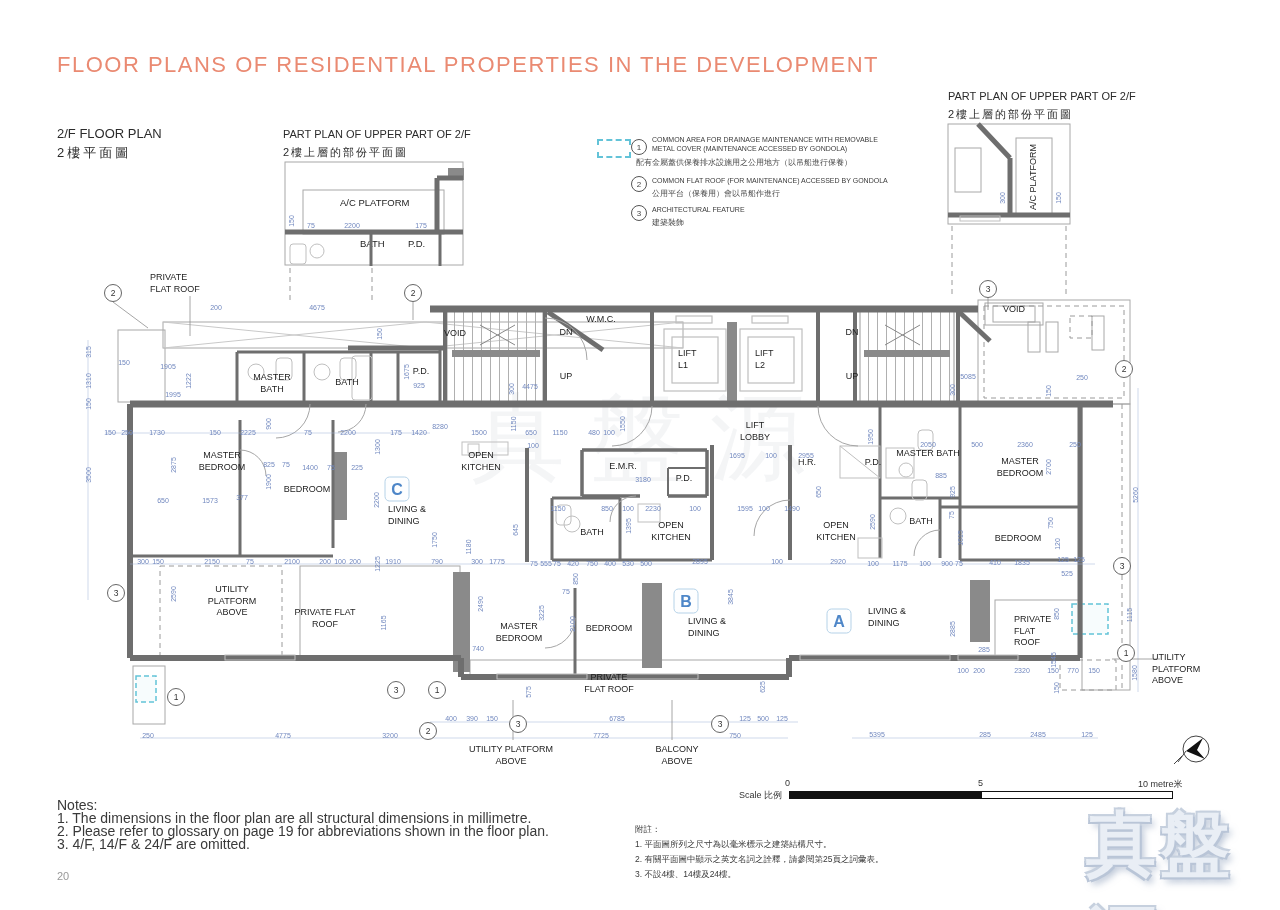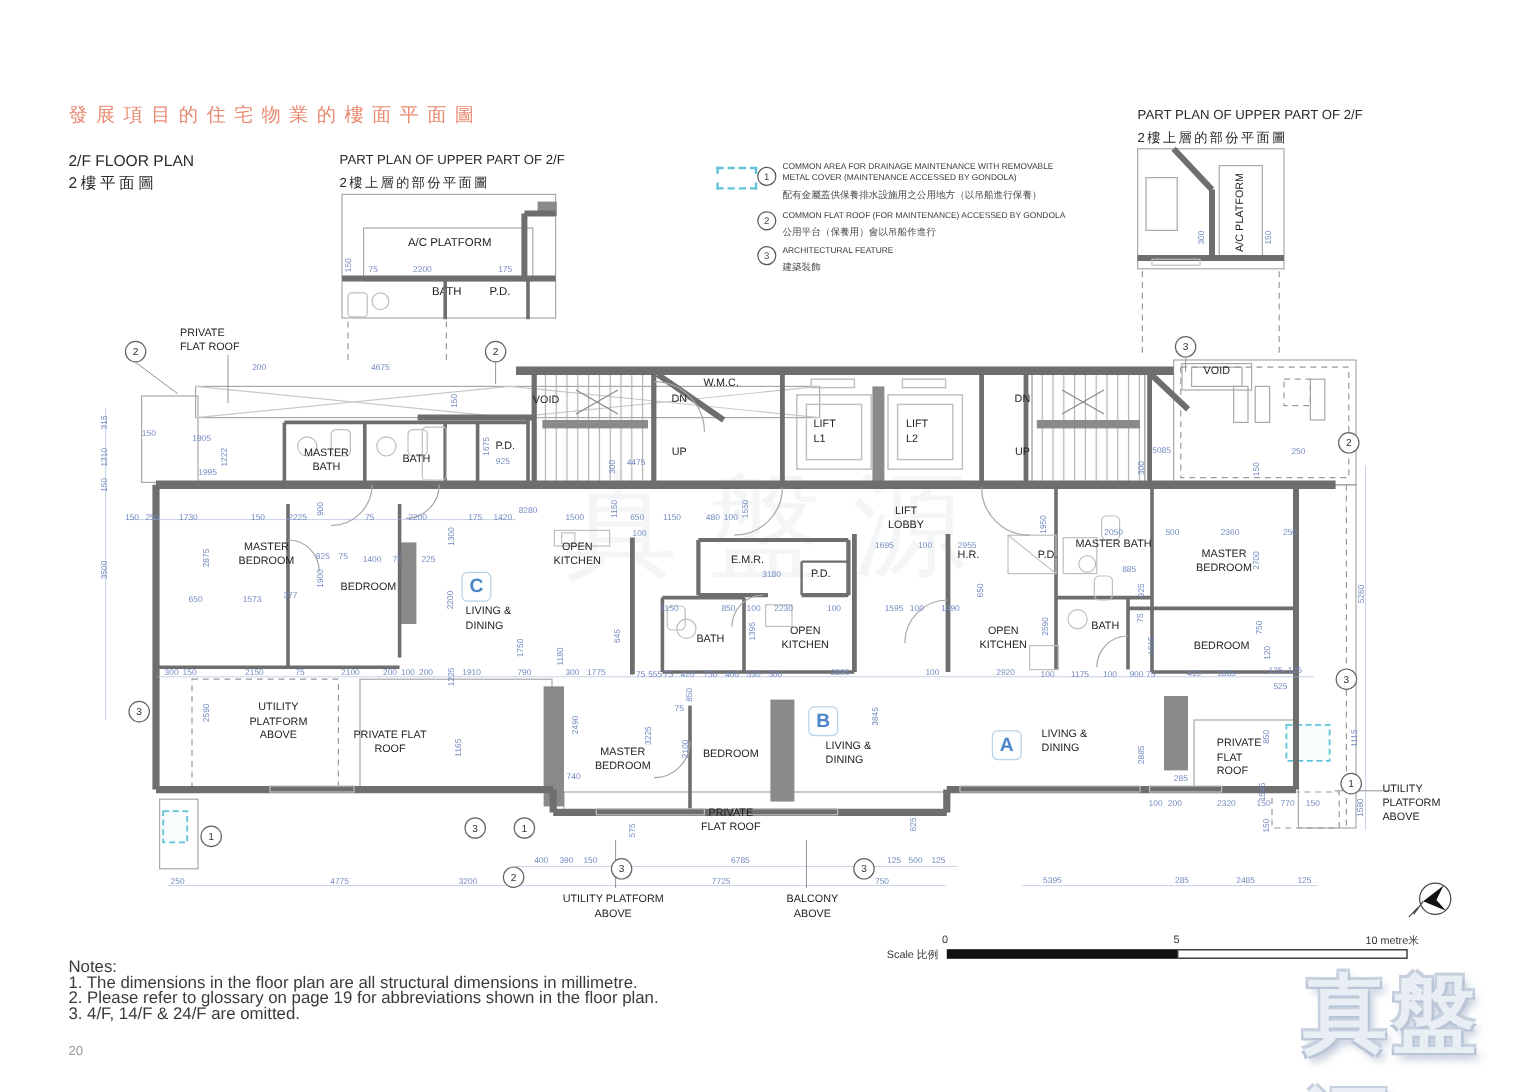--- a/index.html
+++ b/index.html
@@ -46,39 +46,39 @@
   
   .wm{left:1086px;top:798px;font-size:70px;font-weight:bold;letter-spacing:4px;color:#e9eef5;
       text-shadow:2px 2px 0 #b9c5d7,-2px -2px 0 #c6d0de,2px -2px 0 #c6d0de,-2px 2px 0 #b9c5d7,4px 5px 7px rgba(130,150,180,.55);
       z-index:9;}
 </style>
 </head>
 <body>
 
 <div id="page">
 
-  <div class="abs title-zh">發展項目的住宅物業的樓面平面圖</div>
+  <div class="abs title-en">FLOOR PLANS OF RESIDENTIAL PROPERTIES IN THE DEVELOPMENT</div>
   <div class="abs floor-en">2/F FLOOR PLAN</div>
   <div class="abs floor-zh">2樓平面圖</div>
 
   <div class="abs pp-title" style="left:283px;top:128px;">PART PLAN OF UPPER PART OF 2/F</div>
   <div class="abs pp-title-zh" style="left:283px;top:145px;">2樓上層的部份平面圖</div>
   <div class="abs" style="left:340px;top:197px;font-size:9.5px;color:#1d1d1d;">A/C PLATFORM</div>
   <div class="abs" style="left:360px;top:238px;font-size:9.5px;color:#1d1d1d;">BATH</div>
   <div class="abs" style="left:408px;top:238px;font-size:9.5px;color:#1d1d1d;">P.D.</div>
 
   <div class="abs pp-title" style="left:948px;top:90px;">PART PLAN OF UPPER PART OF 2/F</div>
   <div class="abs pp-title-zh" style="left:948px;top:107px;">2樓上層的部份平面圖</div>
   <div class="abs vert-label" style="left:1000px;top:172px;">A/C PLATFORM</div>
 
   <div class="abs lg-swatch"></div>
   <div class="abs lg-circ" style="left:631px;top:139px;">1</div>
   <div class="abs lg-en" style="left:652px;top:135px;">COMMON AREA FOR DRAINAGE MAINTENANCE WITH REMOVABLE</div>
   <div class="abs lg-en" style="left:652px;top:144px;">METAL COVER (MAINTENANCE ACCESSED BY GONDOLA)</div>
-  <div class="abs lg-zh" style="left:652px;top:157px;">配有金屬蓋供保養排水設施用之公用地方（以吊船進行保養）</div>
+  <div class="abs lg-zh" style="left:636px;top:157px;">配有金屬蓋供保養排水設施用之公用地方（以吊船進行保養）</div>
   <div class="abs lg-circ" style="left:631px;top:176px;">2</div>
   <div class="abs lg-en" style="left:652px;top:176px;">COMMON FLAT ROOF (FOR MAINTENANCE) ACCESSED BY GONDOLA</div>
   <div class="abs lg-zh" style="left:652px;top:188px;">公用平台（保養用）會以吊船作進行</div>
   <div class="abs lg-circ" style="left:631px;top:205px;">3</div>
   <div class="abs lg-en" style="left:652px;top:205px;">ARCHITECTURAL FEATURE</div>
   <div class="abs lg-zh" style="left:652px;top:217px;">建築裝飾</div>
 
   <svg class="abs" style="left:0;top:0;" width="1280" height="910" viewBox="0 0 1280 910">
     <defs>
       <pattern id="st" width="9" height="12" patternUnits="userSpaceOnUse">
@@ -567,16 +567,22 @@
   <div class="abs sb-0">0</div>
   <div class="abs sb-5">5</div>
   <div class="abs sb-10">10 metre米</div>
 
   <div class="abs notes-en">
     <div>Notes:</div>
     <div>1. The dimensions in the floor plan are all structural dimensions in millimetre.</div>
     <div>2. Please refer to glossary on page 19 for abbreviations shown in the floor plan.</div>
     <div>3. 4/F, 14/F &amp; 24/F are omitted.</div>
   </div>
+  <div class="abs notes-zh">
+    <div>附註：</div>
+    <div>1. 平面圖所列之尺寸為以毫米標示之建築結構尺寸。</div>
+    <div>2. 有關平面圖中顯示之英文名詞之詮釋，請參閱第25頁之詞彙表。</div>
+    <div>3. 不設4樓、14樓及24樓。</div>
+  </div>
   <div class="abs pagenum">20</div>
 
   <div class="abs wm">真盤源</div>
 </div>
 
 </body></html>

